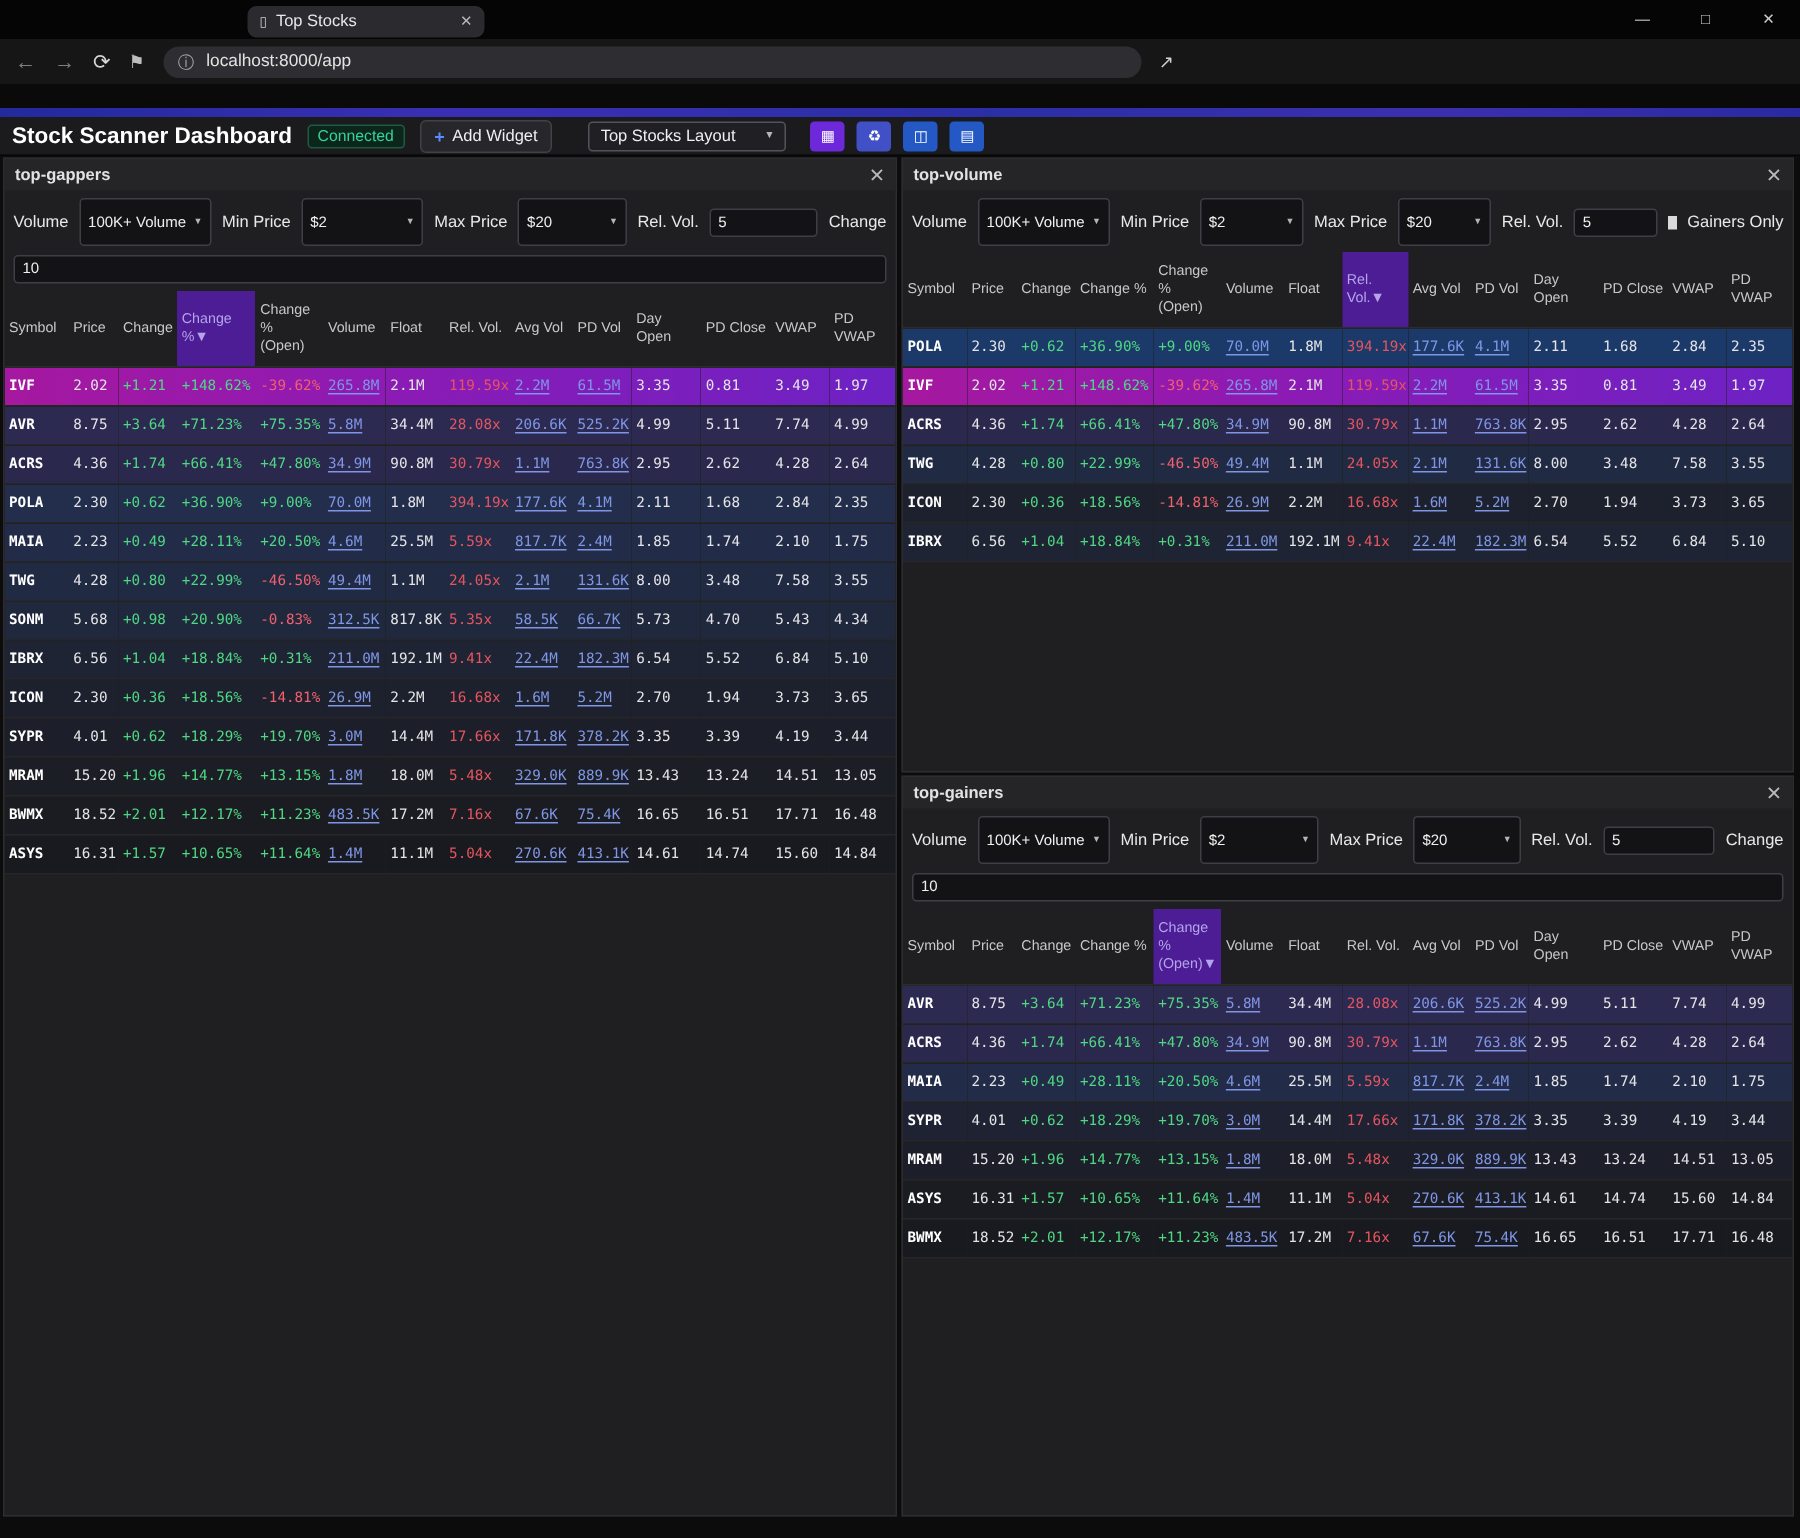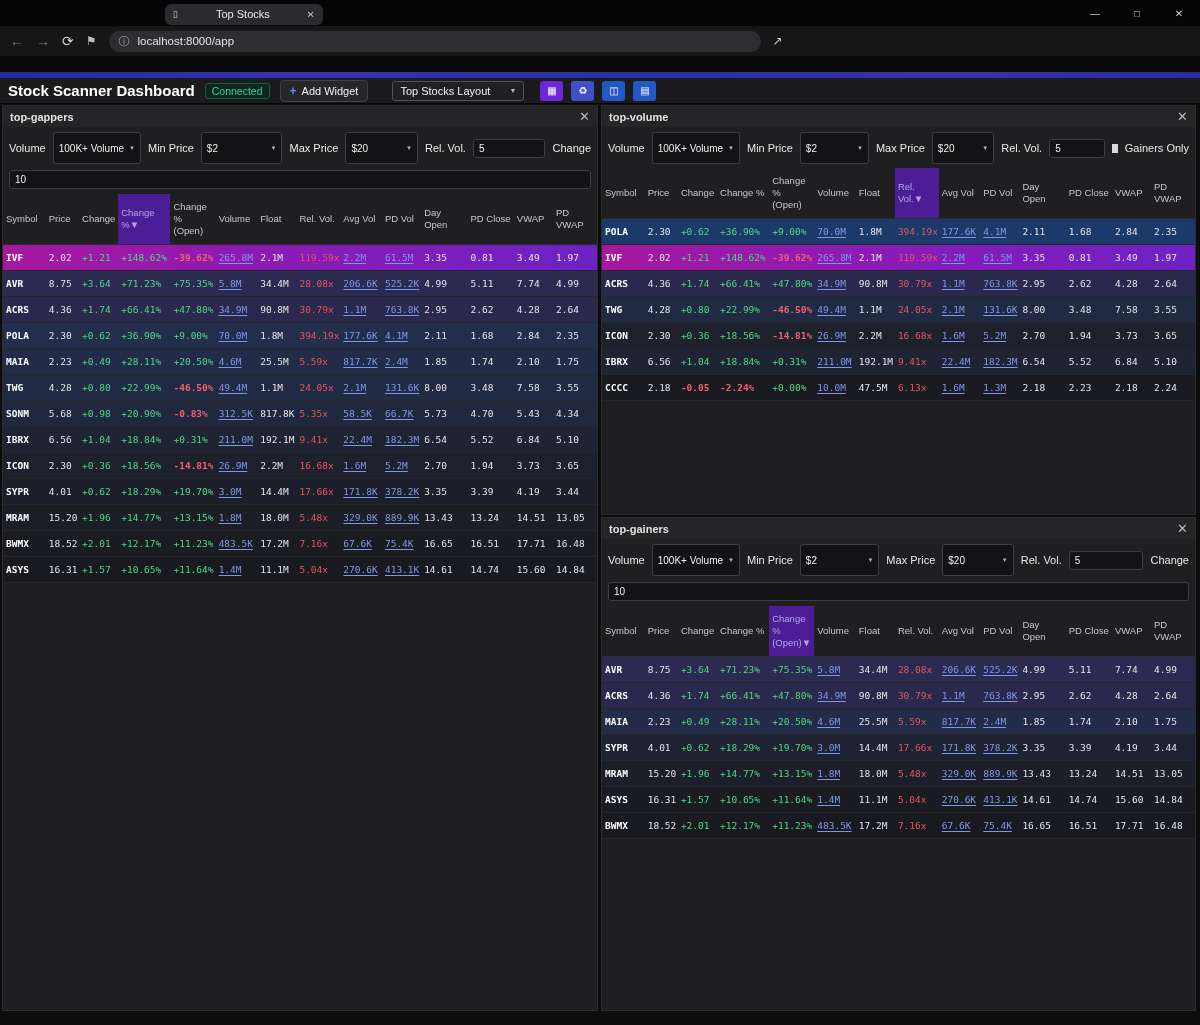--- a/index.html
+++ b/index.html
@@ -12,21 +12,21 @@
   }
 
   
   .titlebar { height:26px; background:#050505; display:flex; align-items:center; }
   .tab {
     margin-left:165px; width:158px; height:21px; margin-top:2px;
     background:#2b2b2f; border-radius:6px; display:flex; align-items:center;
     gap:6px; padding:0 8px; font-size:11px; color:#e8e8e8;
   }
   .tab-icon { font-size:9px; color:#cfcfcf; }
-  .tab-title { flex:1; white-space:nowrap; overflow:hidden;margin-left:32px; }
+  .tab-title { flex:1; white-space:nowrap; overflow:hidden; }
   .tab-close { color:#b9b9b9; font-size:10px; }
   .win-controls { margin-left:auto; display:flex; height:100%; }
   .win-btn { width:42px; height:100%; display:flex; align-items:center; justify-content:center; color:#cfcfcf; font-size:10px; }
 
   .navbar { height:30px; background:#161617; display:flex; align-items:center; padding:0 10px; gap:12px; }
   .nav-icon { color:#7e7e82; font-size:14px; line-height:1; }
   .nav-icon.enabled { color:#d6d6d6; }
   .bookmark { color:#bdbdbd; font-size:12px; }
   .url-pill {
     width:652px; height:21px; background:#2e2e32; border-radius:11px;
@@ -80,21 +80,21 @@
     font-family:"Liberation Sans", sans-serif; font-weight:normal;
     font-size:9.5px; color:#c7c7c9; text-align:left; padding:7px 3px;
     vertical-align:middle; line-height:1.25; border-bottom:1px solid #2c2c30;
   }
   thead th.sorted { background:#4c1d95; color:#b6a4ea; }
   tbody td { font-size:9.5px; padding:0 3px; height:26px; white-space:nowrap; overflow:hidden; }
   tbody tr { border-bottom:1px solid rgba(255,255,255,0.035); }
   td.c-symbol { color:#ffffff; font-weight:bold; }
   td.c-plain  { color:#e4e4e6; }
   td.pos      { color:#4fd783; }
-  td.neg      { color:#f0616d;font-weight:bold; }
+  td.neg      { color:#f0616d; }
   td.c-link   { color:#7f96e6; text-decoration:underline; text-underline-offset:2px; }
   td.c-relvol { color:#e5555f; }
 </style>
 </head>
 <body>
 
 <div class="titlebar">
   <div class="tab">
     <span class="tab-icon">▯</span>
     <span class="tab-title">Top Stocks</span>
@@ -573,36 +573,20 @@
               <td class="c-link">211.0M</td>
               <td class="c-plain">192.1M</td>
               <td class="c-relvol">9.41x</td>
               <td class="c-link">22.4M</td>
               <td class="c-link">182.3M</td>
               <td class="c-plain">6.54</td>
               <td class="c-plain">5.52</td>
               <td class="c-plain">6.84</td>
               <td class="c-plain">5.10</td>
             </tr>
-            <tr style="background: rgb(25, 27, 32);">
-              <td class="c-symbol">CCCC</td>
-              <td class="c-plain">2.18</td>
-              <td class="neg">-0.05</td>
-              <td class="neg">-2.24%</td>
-              <td class="pos">+0.00%</td>
-              <td class="c-link">10.0M</td>
-              <td class="c-plain">47.5M</td>
-              <td class="c-relvol">6.13x</td>
-              <td class="c-link">1.6M</td>
-              <td class="c-link">1.3M</td>
-              <td class="c-plain">2.18</td>
-              <td class="c-plain">2.23</td>
-              <td class="c-plain">2.18</td>
-              <td class="c-plain">2.24</td>
-            </tr>
           </tbody>
         </table>
       </div>
   </div>
 
   <div class="widget" id="w2">
     <div class="widget-header">
       <span>top-gainers</span>
       <span class="close-x">✕</span>
     </div>

